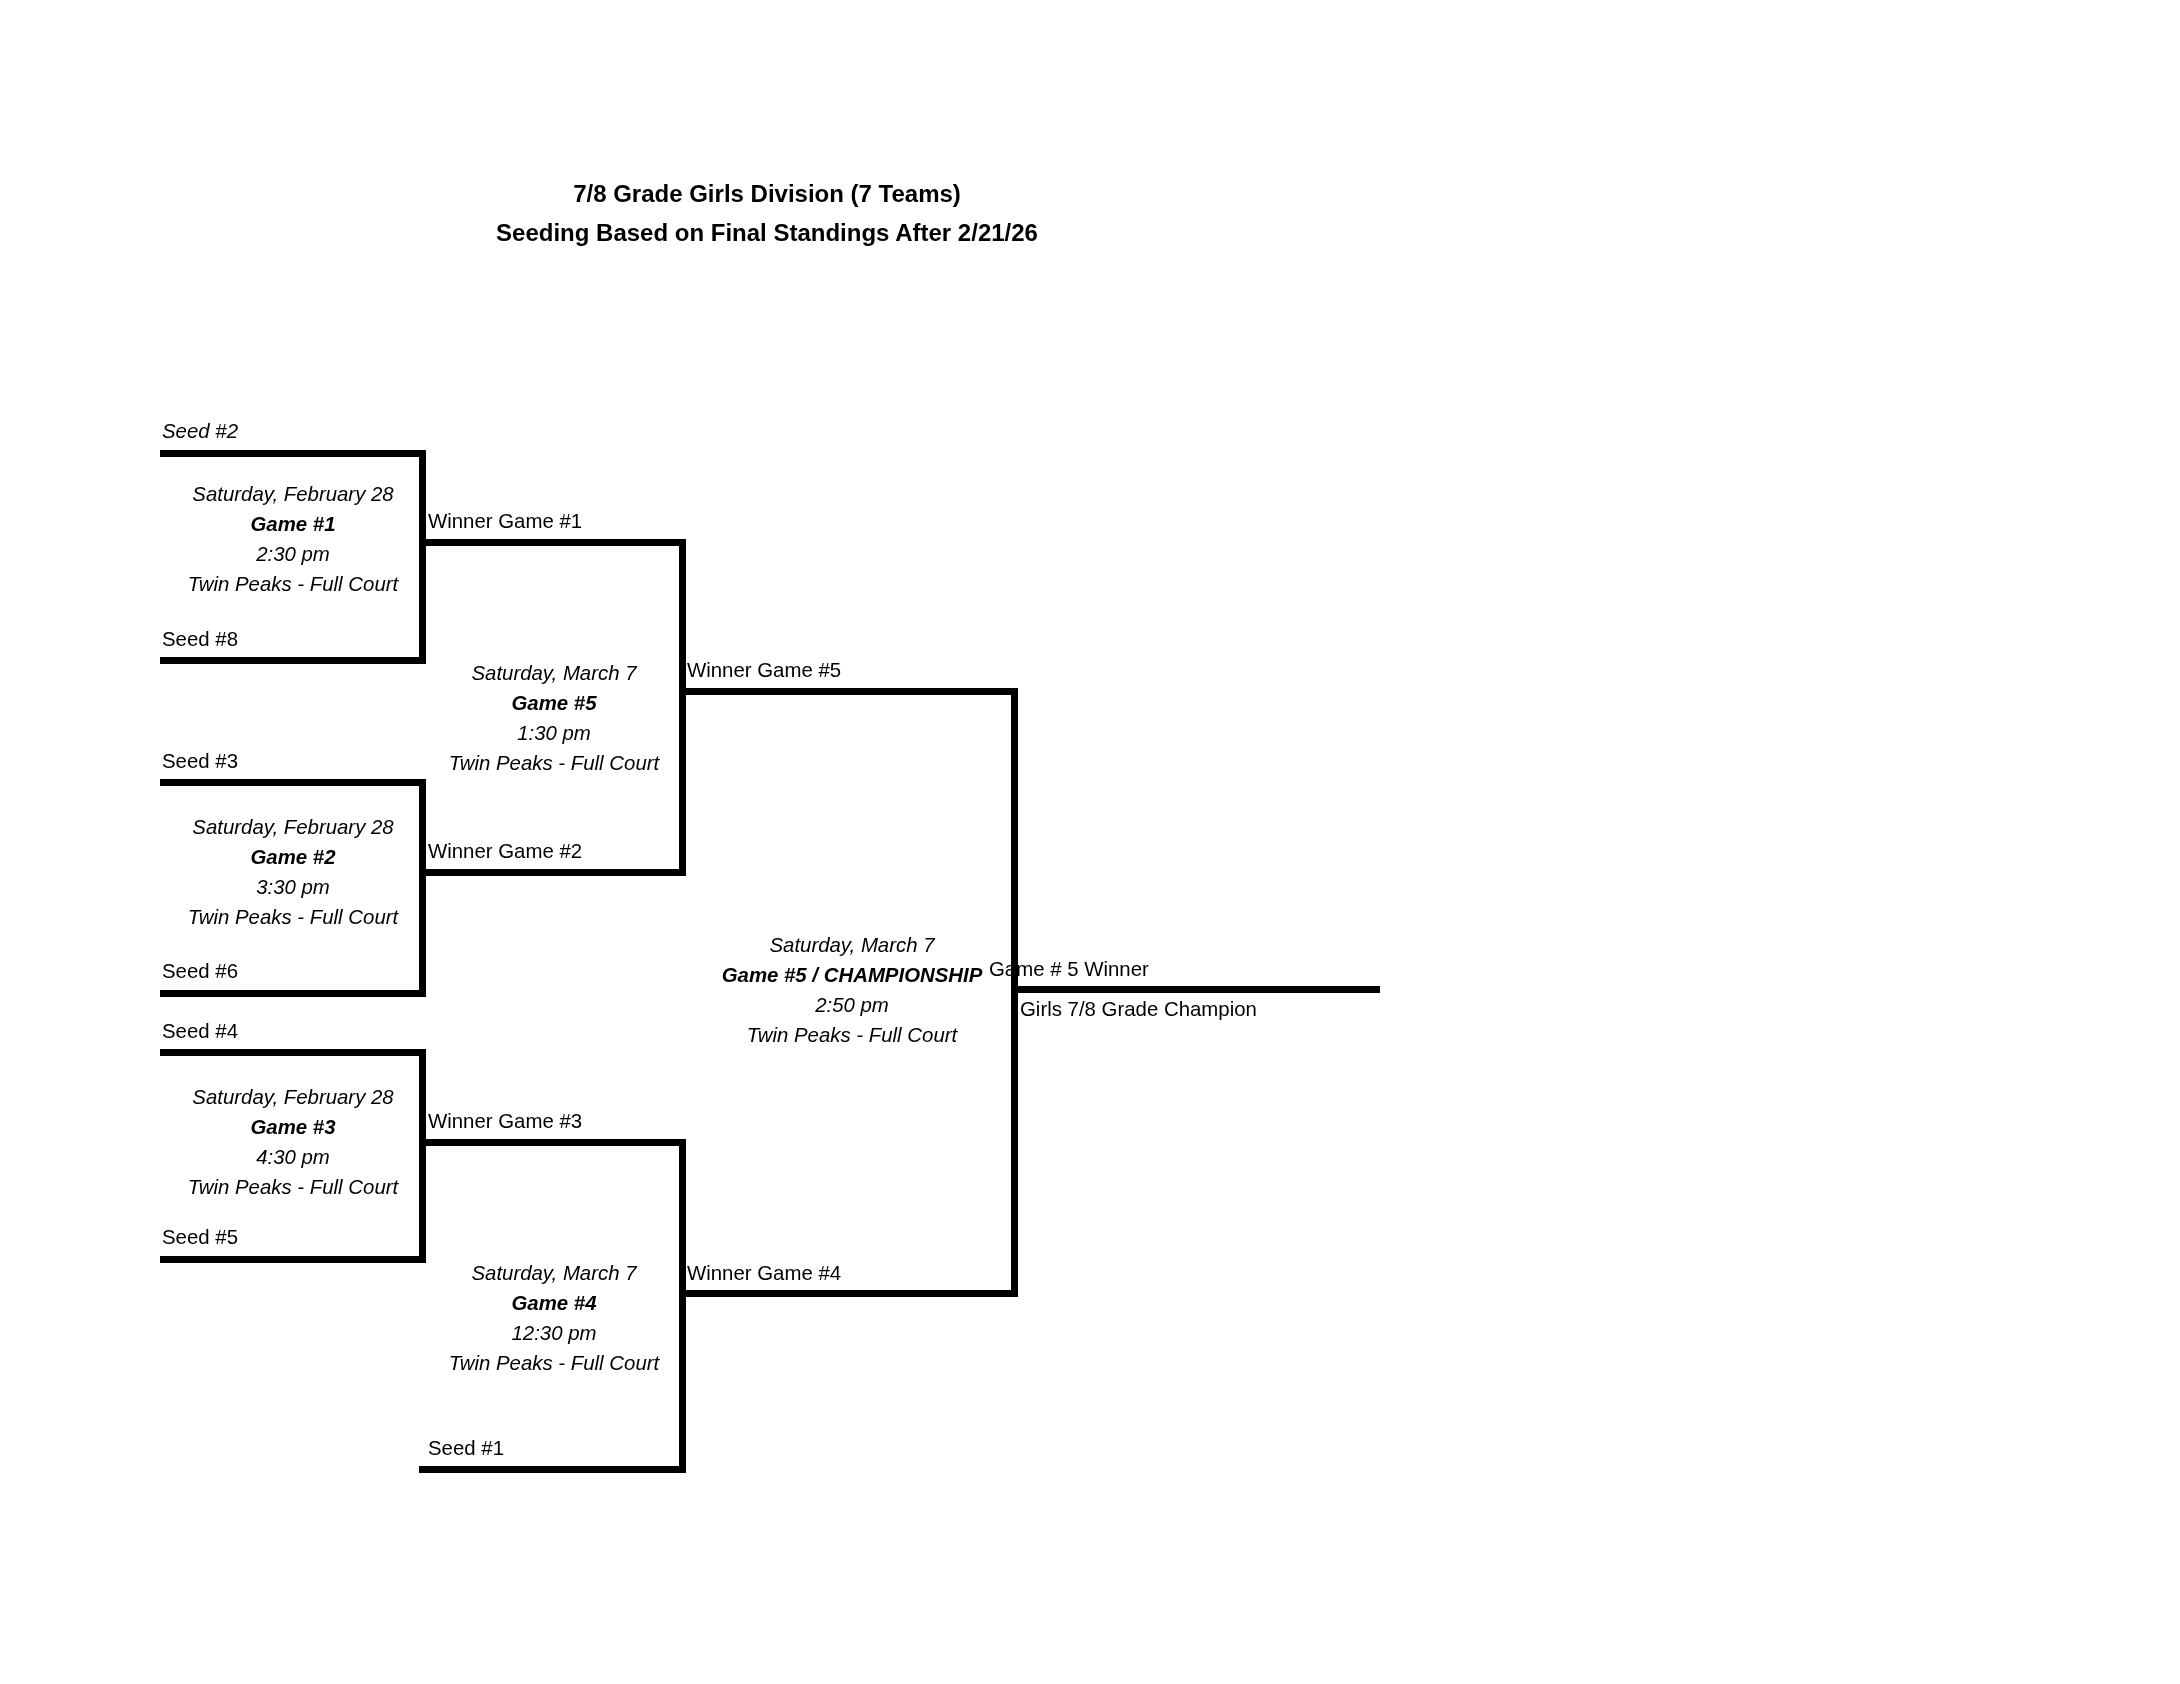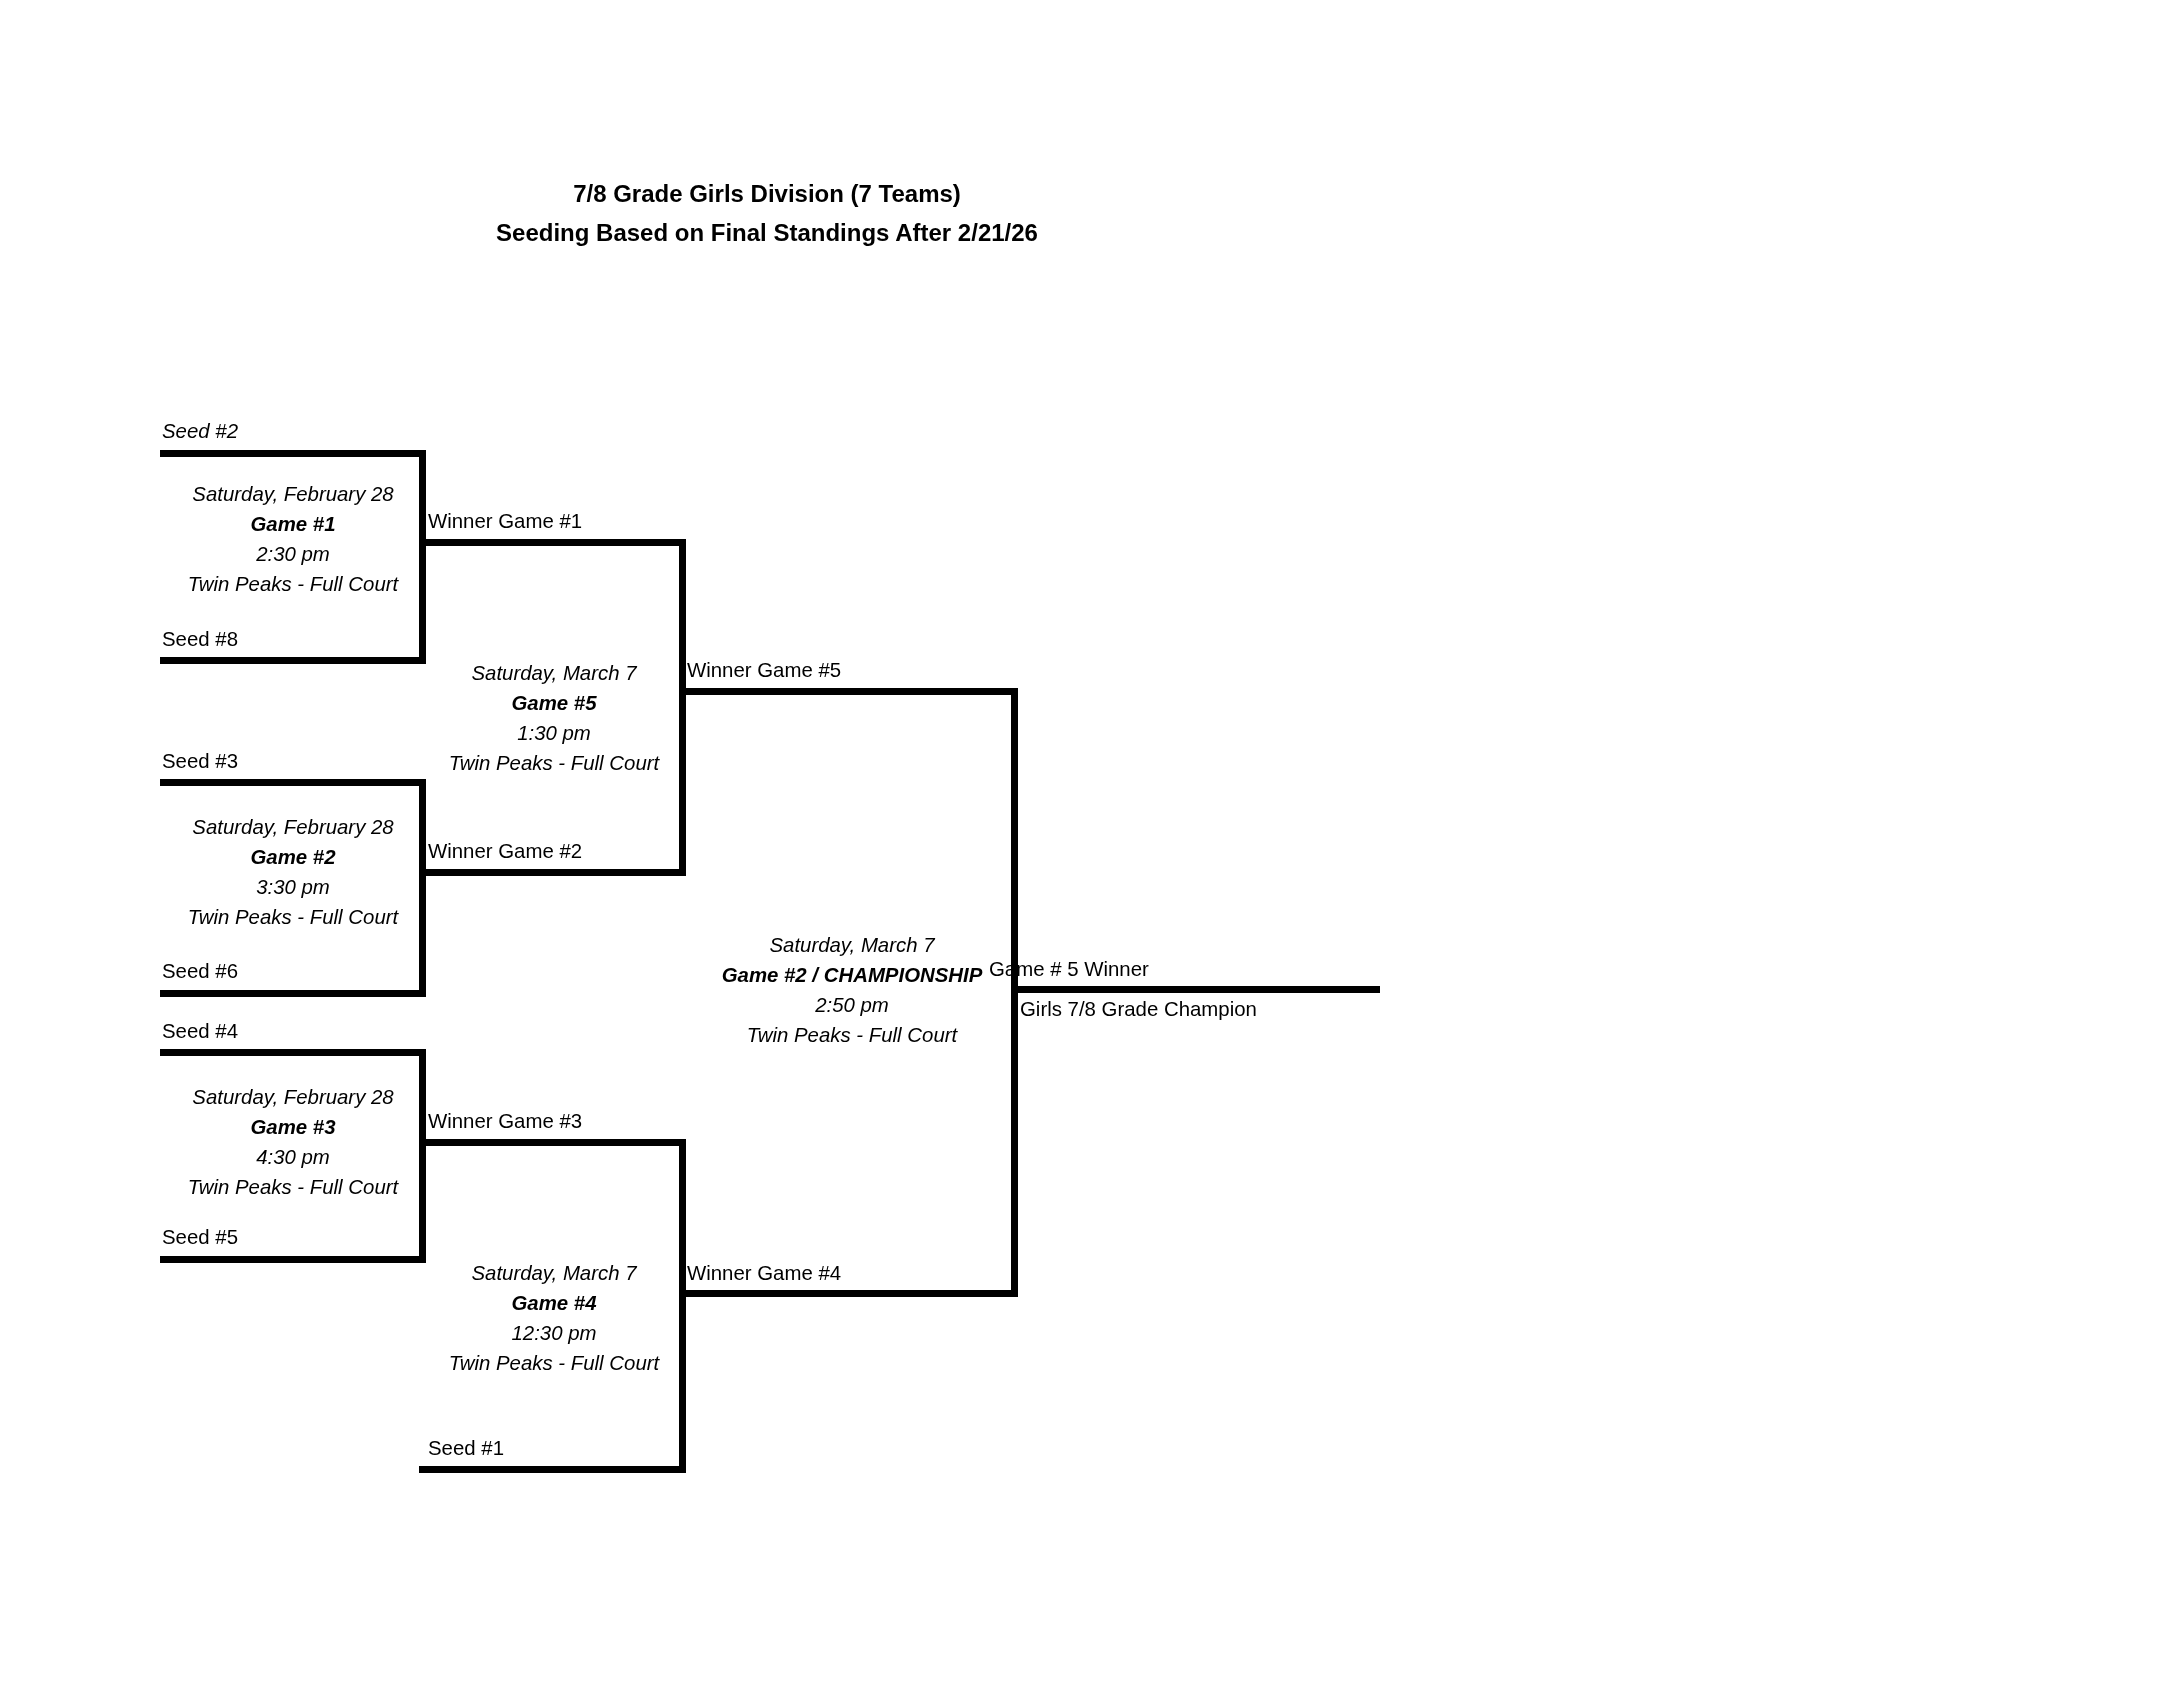--- a/index.html
+++ b/index.html
@@ -127,21 +127,21 @@
     <div class="gvenue">Twin Peaks - Full Court</div>
   </div>
   <div class="lbl" style="left:428px; top:1436px;">Seed #1</div>
   <div class="hline" style="left:419px; top:1466px; width:267px;"></div>
   <div class="vline" style="left:679px; top:1139px; height:334px;"></div>
 
   <div class="lbl" style="left:687px; top:658px;">Winner Game #5</div>
   <div class="hline" style="left:679px; top:688px; width:339px;"></div>
   <div class="gamebox" style="left:686px; top:930px; width:332px;">
     <div class="gdate">Saturday, March 7</div>
-    <div class="gname">Game #2 / CHAMPIONSHIP</div>
+    <div class="gname">Game #5 / CHAMPIONSHIP</div>
     <div class="gtime">2:50 pm</div>
     <div class="gvenue">Twin Peaks - Full Court</div>
   </div>
   <div class="lbl" style="left:687px; top:1261px;">Winner Game #4</div>
   <div class="hline" style="left:679px; top:1290px; width:339px;"></div>
   <div class="vline" style="left:1011px; top:688px; height:609px;"></div>
 
   <div class="lbl" style="left:989px; top:957px;">Game # 5 Winner</div>
   <div class="hline" style="left:1011px; top:986px; width:369px;"></div>
   <div class="lbl" style="left:1020px; top:997px;">Girls 7/8 Grade Champion</div>

